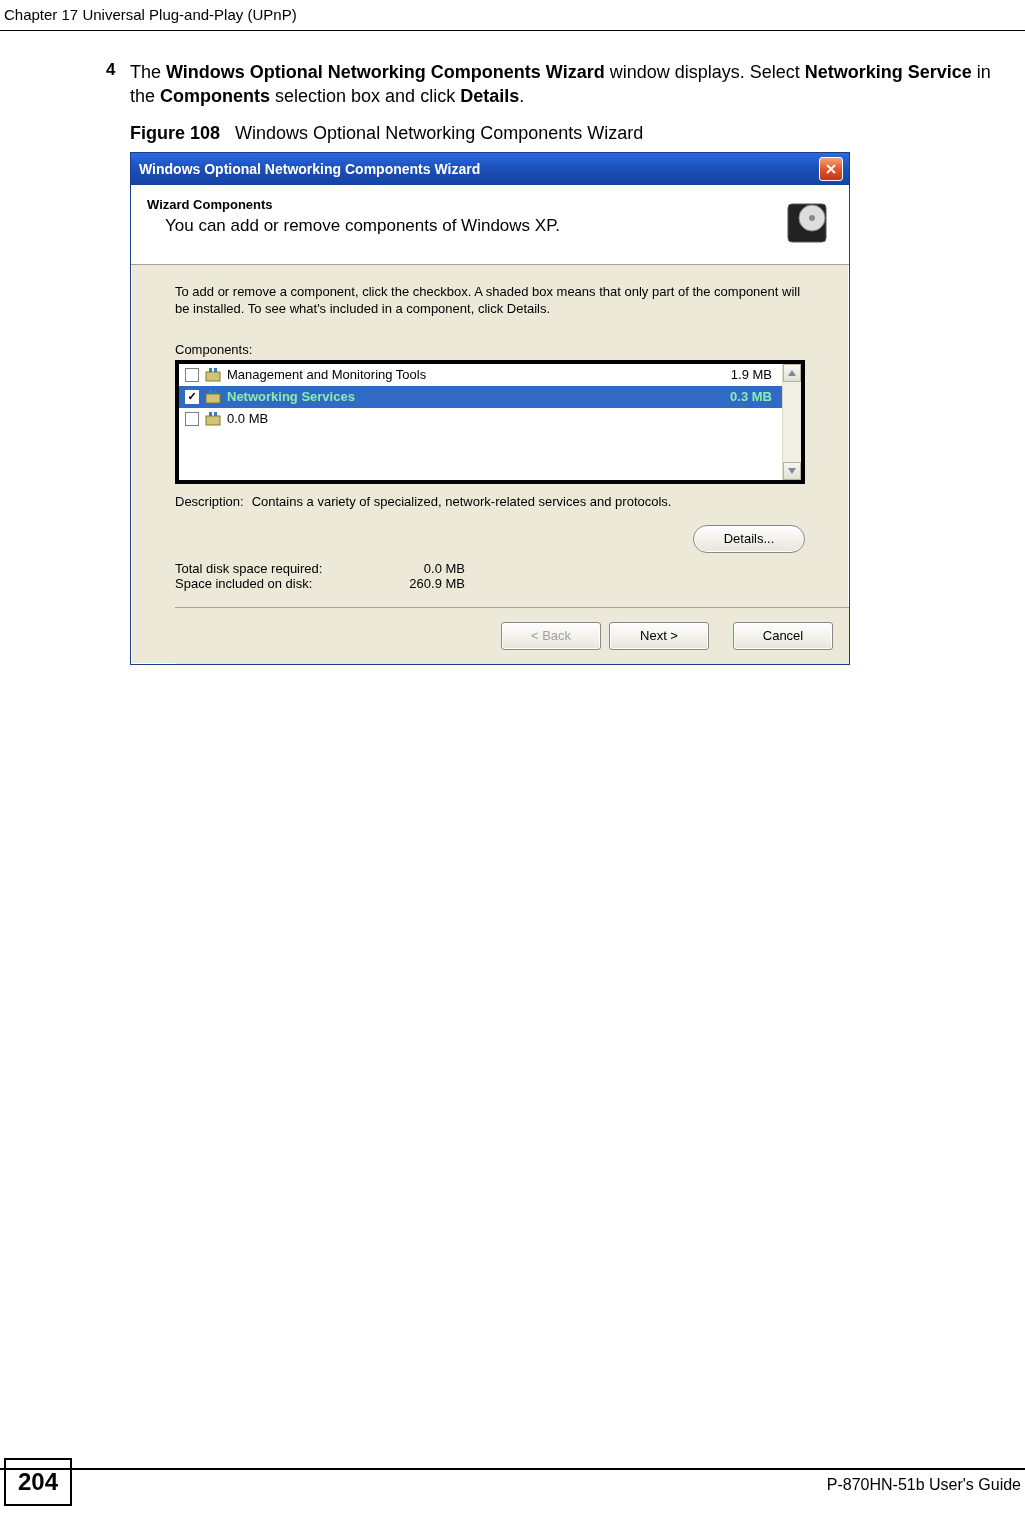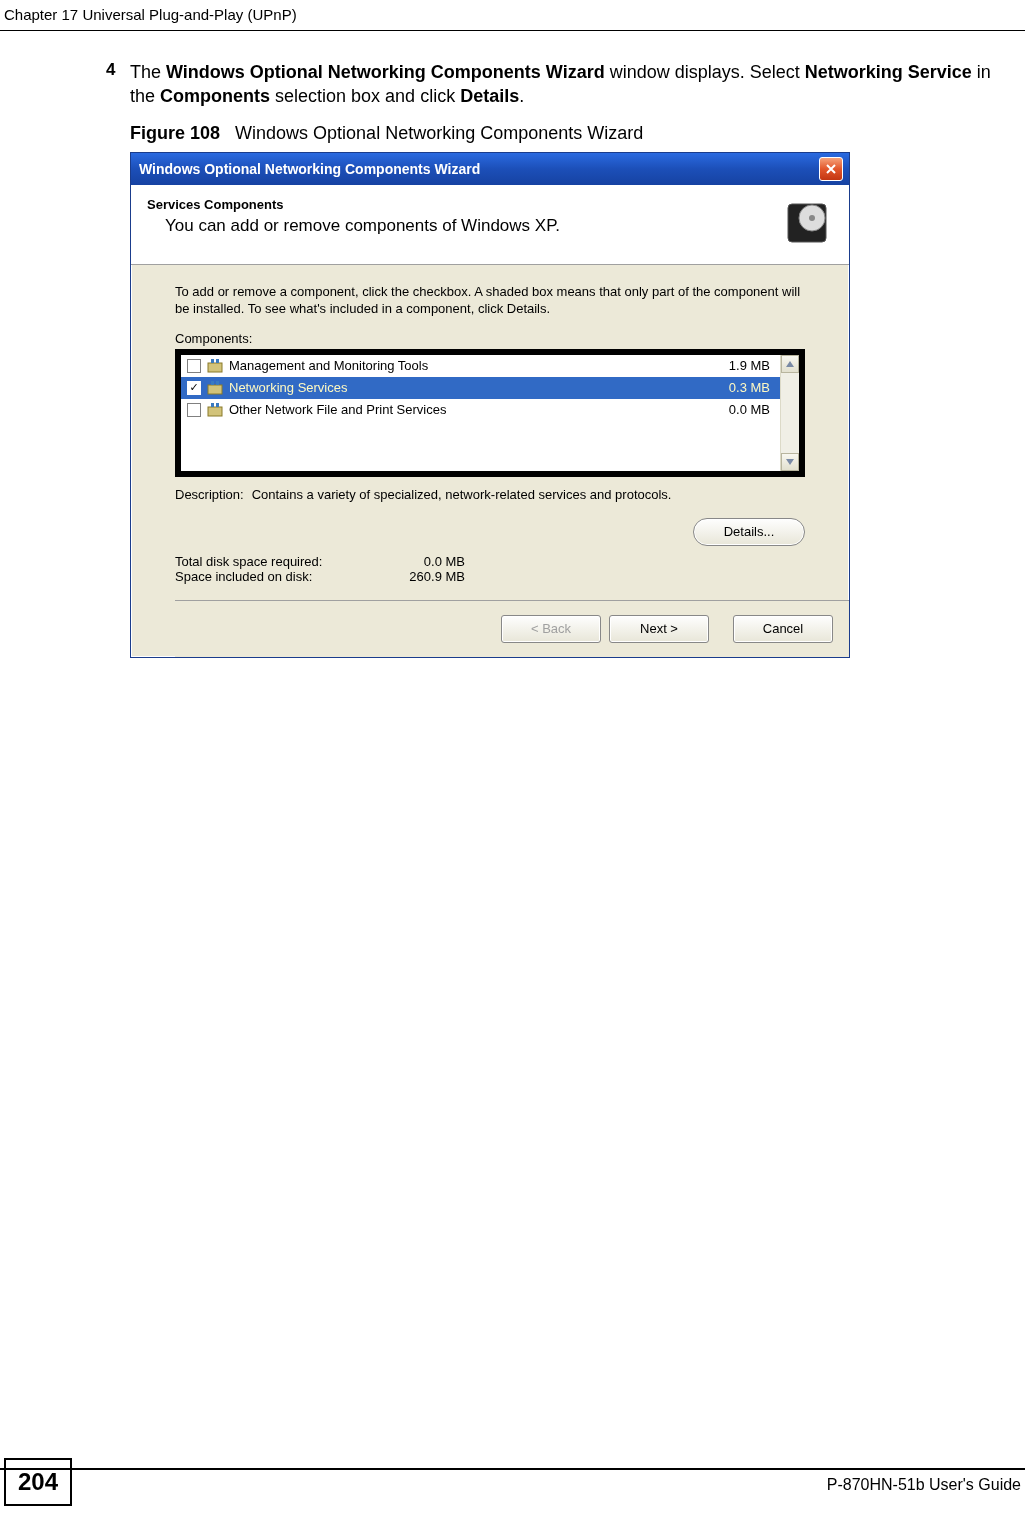--- a/index.html
+++ b/index.html
@@ -99,40 +99,41 @@
   .wiz-head-icon {
     width: 52px;
     height: 52px;
     display: flex;
     align-items: center;
     justify-content: center;
   }
   .wiz-body {
     padding: 18px 44px 16px 44px;
   }
-  .wiz-instr { line-height: 1.35; margin-bottom: 13px; }
+  .wiz-instr { line-height: 1.35; margin-bottom: 24px; }
   .comp-label { margin-bottom: 3px; }
   .comp-list {
-    border: 6px solid #000000;
+    border: 4px solid #000000;
     background: #fff;
     height: 116px;
     position: relative;
     display: flex;
   }
   .comp-rows { flex: 1; }
   .comp-row {
     display: flex;
     align-items: center;
     height: 22px;
     padding: 0 6px;
     gap: 6px;
   }
   .comp-row.selected {
     background: #316ac5;
-    color: #fef9c3;
+    color: #86efac;
+    font-weight: bold;
   }
   .cbox {
     width: 14px;
     height: 14px;
     background: #fff;
     border: 1px solid #808080;
     box-sizing: border-box;
     display: flex;
     align-items: center;
     justify-content: center;
@@ -268,21 +269,21 @@
     <div class="wiz-titlebar">
       <div class="wiz-titlebar-text">Windows Optional Networking Components Wizard</div>
       <div class="wiz-close">
         <svg width="12" height="12" viewBox="0 0 12 12">
             <path d="M2 2 L10 10 M10 2 L2 10" stroke="#fff" stroke-width="2"></path>
           </svg>
       </div>
     </div>
     <div class="wiz-head">
       <div class="wiz-head-left">
-        <div class="wiz-head-title">Services Components</div>
+        <div class="wiz-head-title">Wizard Components</div>
         <div class="wiz-head-sub">You can add or remove components of Windows XP.</div>
       </div>
       <div class="wiz-head-icon">
         <svg width="50" height="50" viewBox="0 0 50 50">
           <rect x="6" y="6" width="38" height="38" rx="4" fill="#222" stroke="#555"></rect>
           <circle cx="30" cy="20" r="13" fill="#ddd" stroke="#888"></circle>
           <circle cx="30" cy="20" r="3" fill="#888"></circle>
         </svg>
       </div>
     </div>
@@ -317,21 +318,20 @@
             </div>
             <div class="comp-row">
               <div class="cbox"></div>
               <div class="comp-icon">
                 <svg width="16" height="16">
                   <rect x="1" y="5" width="14" height="9" fill="#d2c37a" stroke="#8a7a2a"></rect>
                   <rect x="4" y="1" width="3" height="4" fill="#3a7abf"></rect>
                   <rect x="9" y="1" width="3" height="4" fill="#3a7abf"></rect>
                 </svg>
               </div>
-              <div class="comp-name">Other Network File and Print Services</div>
               <div class="comp-size">0.0 MB</div>
             </div>
           </div>
         <div class="comp-scroll">
           <div class="sbtn up">
               <svg width="8" height="6">
                 <path d="M0 6 L4 0 L8 6 Z" fill="#7a8aa5"></path>
               </svg>
             </div>
           <div class="sbtn down">

